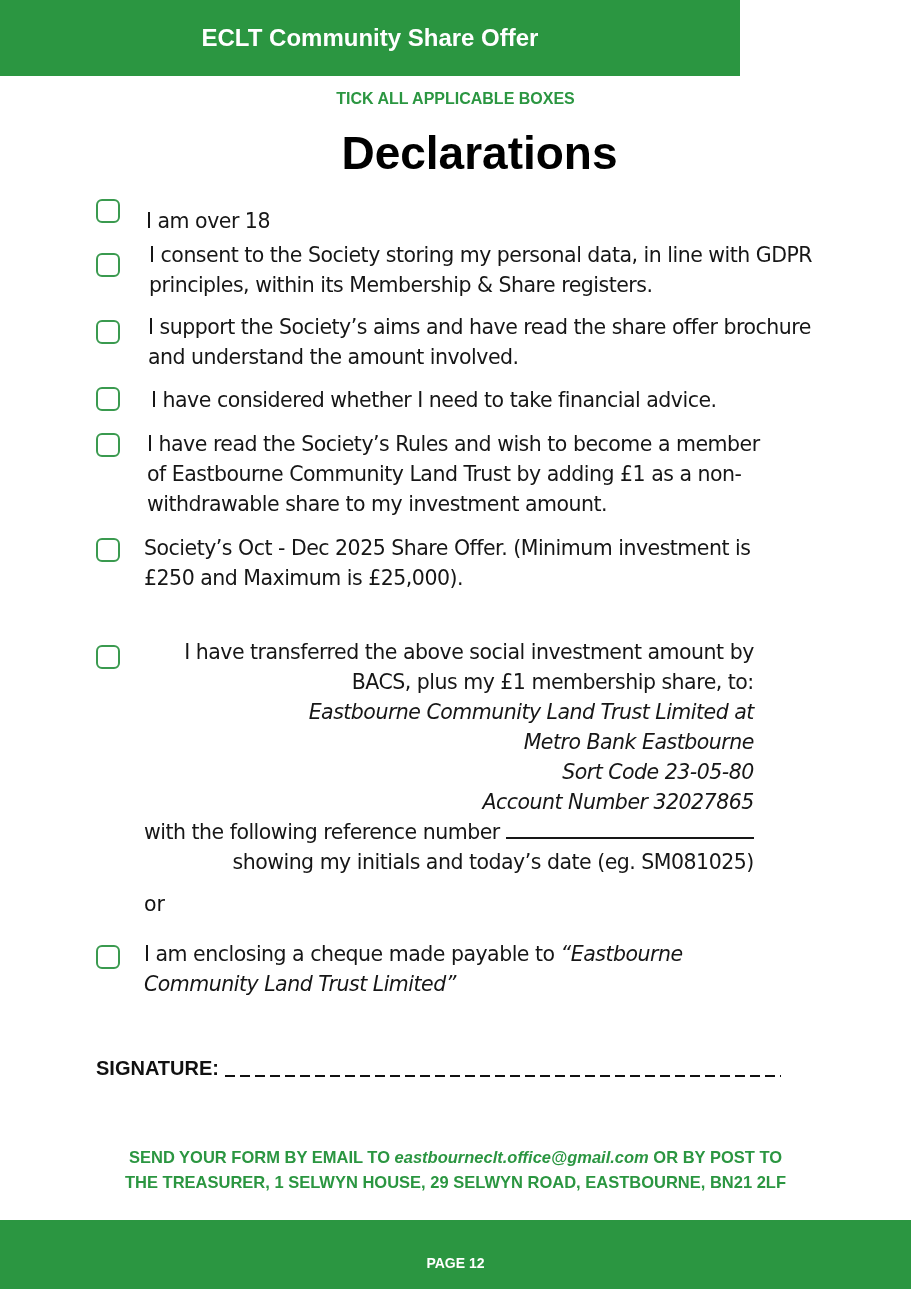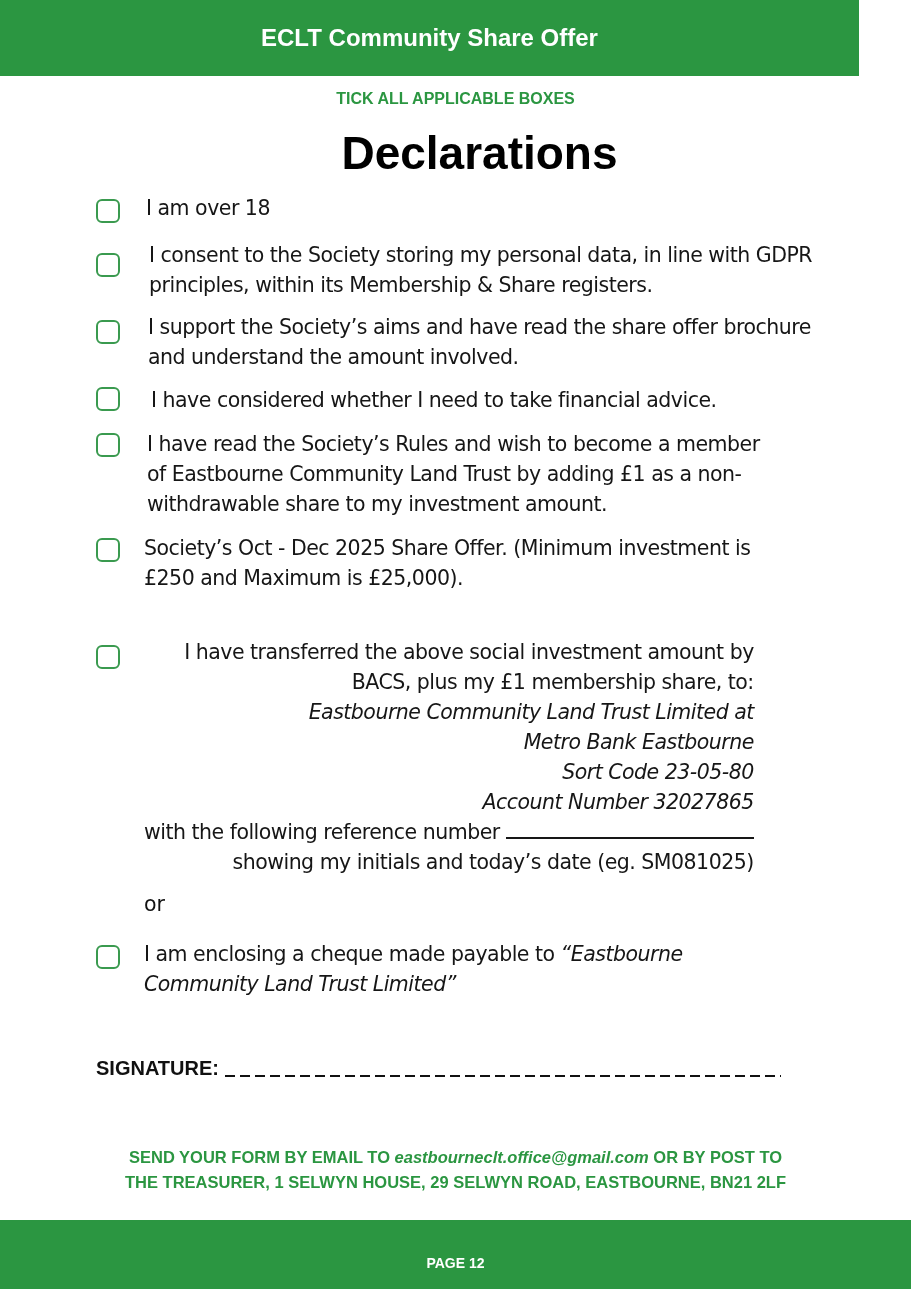--- a/index.html
+++ b/index.html
@@ -2,21 +2,21 @@
 <html><head>
   <meta charset="utf-8">
   <style>
     html, body { margin: 0; padding: 0; }
     body {
       width: 911px; height: 1289px; position: relative; overflow: hidden;
       background: #ffffff; color: #111111;
       font-family: "DejaVu Sans", sans-serif;
     }
     .header {
-      position: absolute; left: 0; top: 0; width: 859px; height: 76px;
+      position: absolute; left: 0; top: 0; width: 740px; height: 76px;
       background: #2b9641; color: #fff; display: flex; align-items: center; justify-content: center;
       font-family: "Liberation Sans", sans-serif; font-weight: bold; font-size: 24px;
     }
     .header span { margin-top: 0; }
     .tick-all {
       position: absolute; left: 0; top: 90px; width: 911px; text-align: center;
       color: #2b9641; font-family: "Liberation Sans", sans-serif; font-weight: bold; font-size: 16px;
     }
     .title {
       position: absolute; left: 0; top: 126px; width: 911px; text-align: center;
@@ -58,21 +58,21 @@
 
 <div class="header">
   <span>ECLT Community Share Offer</span>
 </div>
 
 <div class="tick-all">TICK ALL APPLICABLE BOXES</div>
 <div class="title">Declarations</div>
 
 <div class="item">
   <div class="cb" style="top:199px"></div>
-  <div class="txt" style="left:146px; top:193px;">
+  <div class="txt" style="left:146px; top:206px;">
     <span class="line">I am over 18</span>
   </div>
 </div>
 
 <div class="item">
   <div class="cb" style="top:253px"></div>
   <div class="txt" style="left:149px; top:240px;">
     <span class="line">I consent to the Society storing my personal data, in line with GDPR</span>
     <span class="line">principles, within its Membership &amp; Share registers.</span>
   </div>

